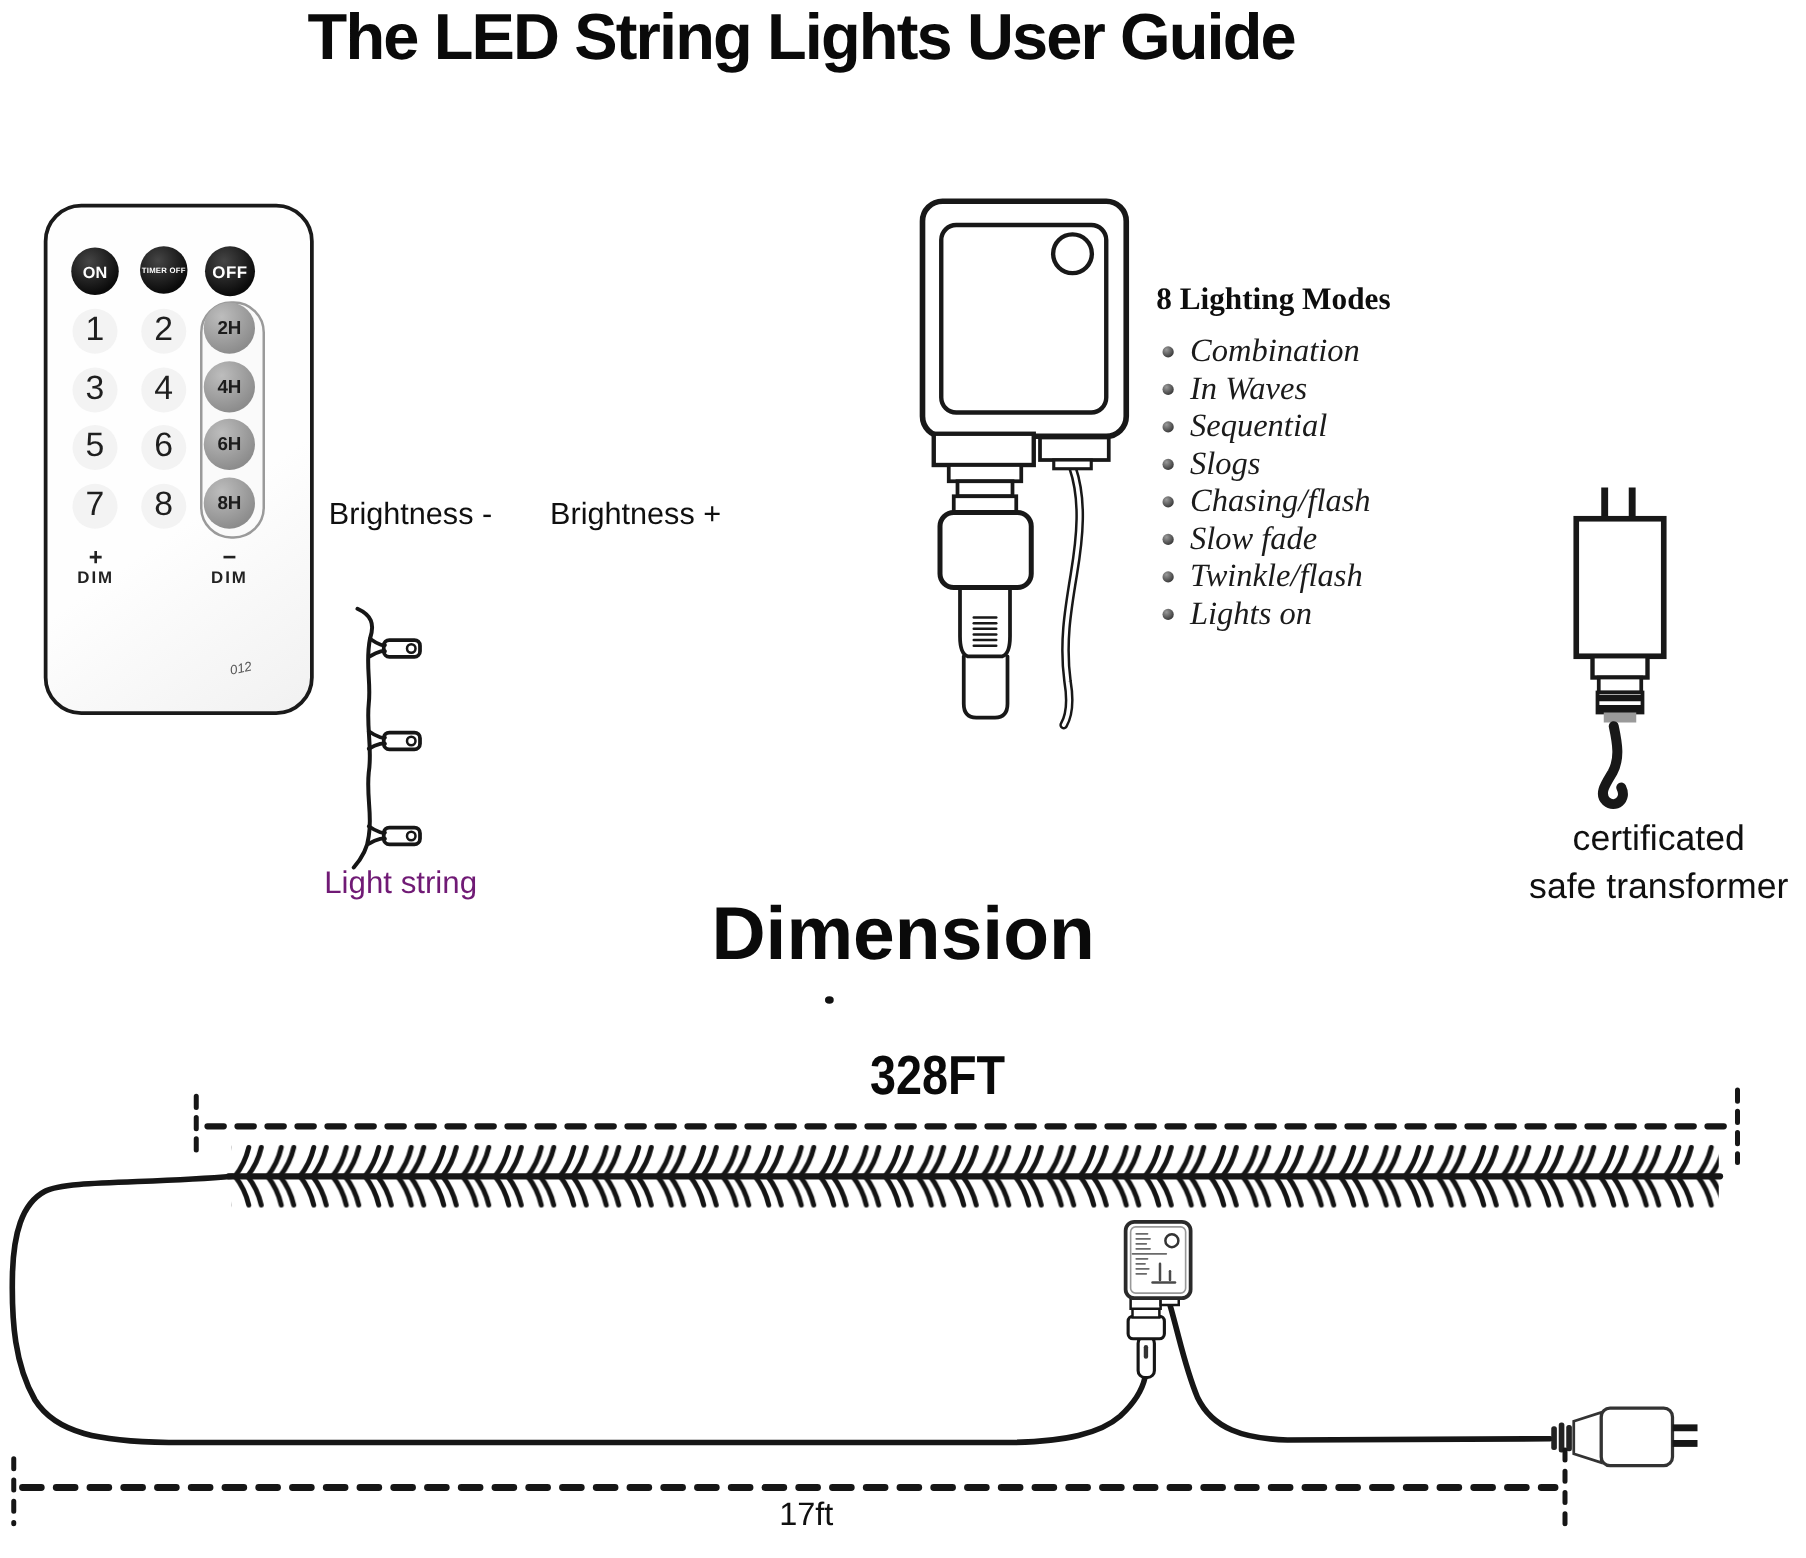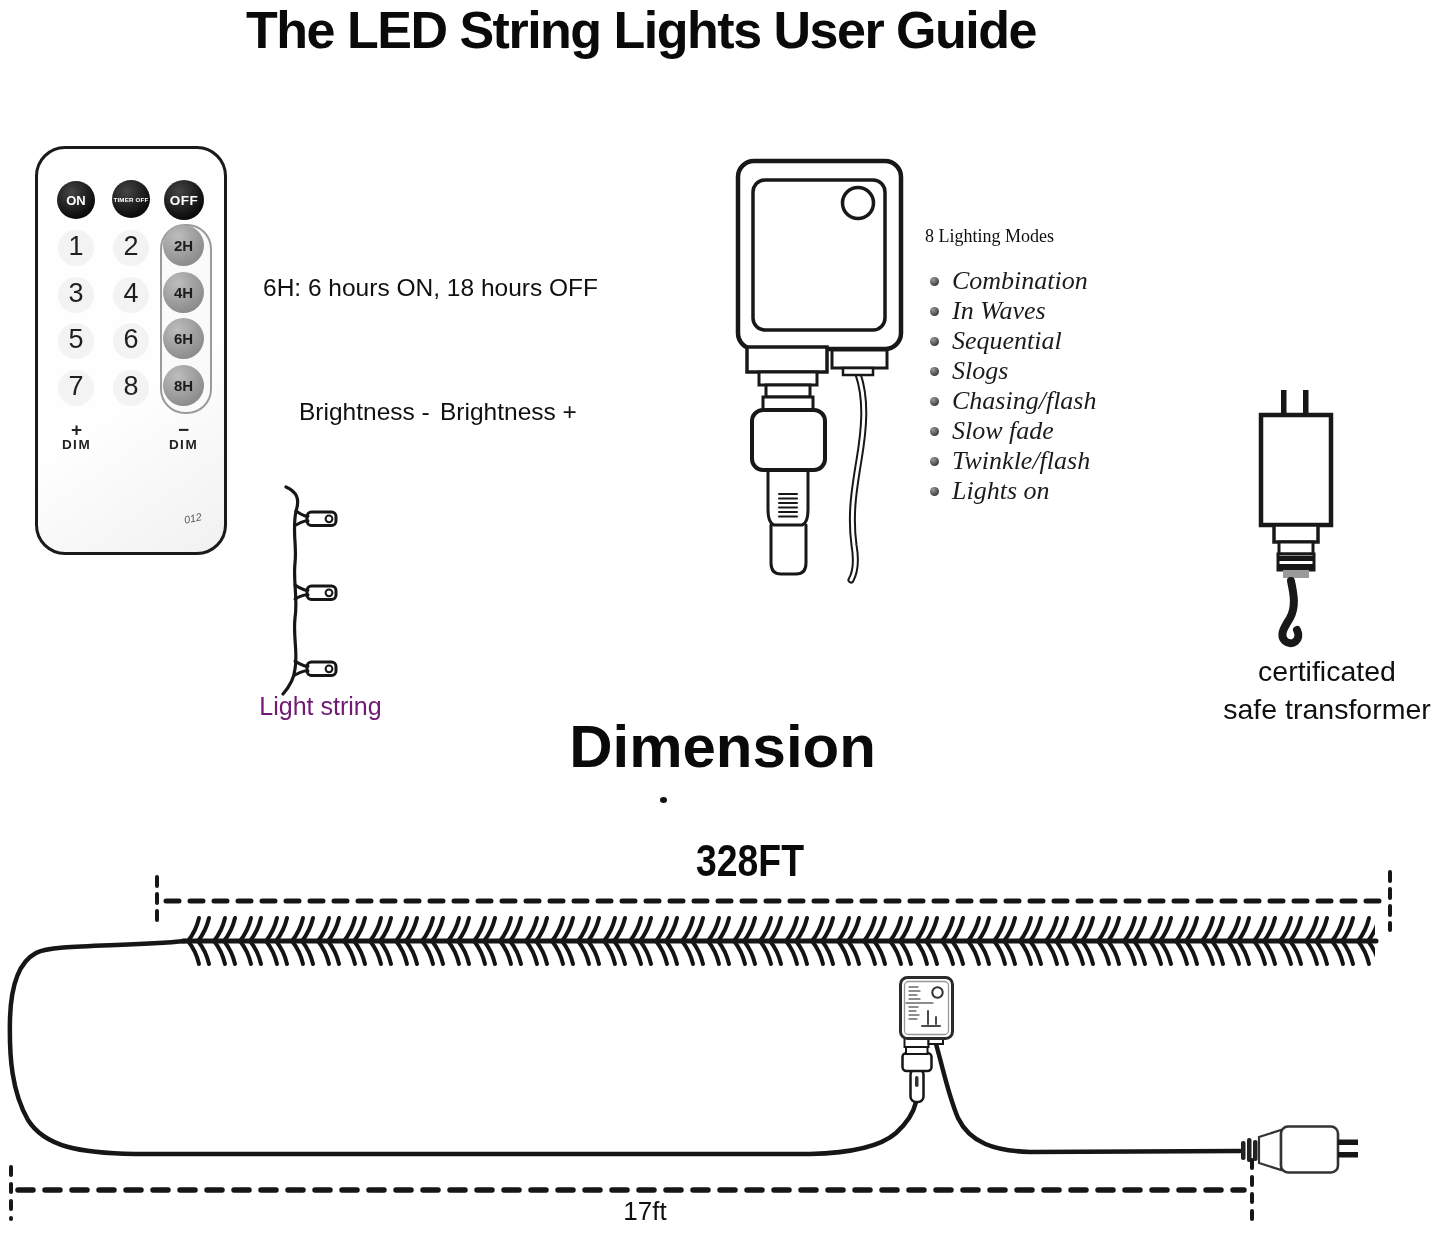--- a/index.html
+++ b/index.html
@@ -5,51 +5,51 @@
   html,body{margin:0;padding:0;background:#fff;}
   .canvas{position:relative;width:1445px;height:1246px;background:#fff;overflow:hidden;
           font-family:"Liberation Sans",sans-serif;color:#111;}
   .abs{position:absolute;}
 
   
   .main-title{left:0;top:0;width:1282px;text-align:center;font-size:52px;font-weight:bold;
               letter-spacing:-1.5px;color:#0a0a0a;}
 
   
-  .remote{left:35px;top:146px;width:186px;height:403px;border:3.5px solid #1a1a1a;border-radius:30px;
-          background:linear-gradient(145deg,#fefefe 60%,#f1f1f1);}
+  .remote{left:35px;top:163px;width:186px;height:403px;border:3.5px solid #1a1a1a;border-radius:30px;
+          background:linear-gradient(145deg,#fefefe 60%,#f1f1f1);padding-left:24px;}
   .pwr{position:absolute;border-radius:50%;display:flex;align-items:center;justify-content:center;
        background:radial-gradient(circle at 38% 30%,#454545,#0b0b0b 72%);color:#fff;font-weight:bold;}
   .pwr-on{left:19px;top:32px;width:38px;height:38px;font-size:13px;}
   .pwr-timer{left:74px;top:31px;width:38px;height:38px;font-size:6.2px;letter-spacing:.2px;}
   .pwr-off{left:126px;top:31px;width:40px;height:40px;font-size:13.5px;letter-spacing:.5px;}
   .numshadow{position:absolute;width:36px;height:36px;border-radius:50%;background:#f3f3f3;}
   .num{position:absolute;width:40px;text-align:center;font-size:27px;color:#1f1f1f;}
   .timer-pill{position:absolute;left:122px;top:75px;width:48px;height:186px;border:2.5px solid #9a9a9a;
               border-radius:25px;background:#fafafa;}
   .tbtn{position:absolute;width:41px;height:41px;border-radius:50%;display:flex;align-items:center;justify-content:center;
         background:radial-gradient(circle at 35% 28%,#bdbdbd,#8c8c8c 75%);color:#1c1c1c;font-weight:bold;font-size:15px;}
   .dim{position:absolute;width:55px;text-align:center;font-weight:bold;color:#222;}
   .dim .sign{font-size:19px;line-height:15px;}
   .dim .word{font-size:13.5px;letter-spacing:1.5px;}
   .model-code{position:absolute;left:146px;top:363px;font-size:10.5px;font-style:italic;color:#555;
               transform:rotate(-12deg);}
 
   
   .timer-lines{left:263px;top:270px;font-size:24.5px;line-height:36.5px;color:#101010;}
   .bright{font-size:24.5px;color:#101010;top:398px;}
-  .bright-minus{left:263px;margin-left:36px;}
+  .bright-minus{left:263px;}
   .bright-plus{left:440px;}
 
   
   .ls-label{left:243px;top:692px;width:155px;text-align:center;font-size:25px;color:#701a75;}
 
   
   .mc-title{left:917px;top:167px;font-size:31px;color:#141414;}
-  .mc-subtitle{left:925px;top:226px;font-family:"Liberation Serif",serif;font-weight:normal;font-size:18px;color:#0d0d0d;}
+  .mc-subtitle{left:925px;top:226px;font-family:"Liberation Serif",serif;font-weight:bold;font-size:25px;color:#0d0d0d;}
   .modes{left:930px;top:266px;list-style:none;margin:0;padding:0;}
   .modes li{display:flex;align-items:center;gap:13px;height:30px;
             font-family:"Liberation Serif",serif;font-size:26px;color:#1b1b1b;font-style:italic;}
   .bullet{width:9px;height:9px;border-radius:50%;flex:0 0 auto;
           background:radial-gradient(circle at 35% 30%,#9a9a9a,#3a3a3a 75%);}
 
   
   .tf-label{left:1192px;top:652px;width:270px;text-align:center;font-size:28.5px;line-height:38px;color:#101010;}
 
   
@@ -102,21 +102,20 @@
       <div class="word">DIM</div>
     </div>
     <div class="dim" style="left:118px;top:273px">
       <div class="sign">−</div>
       <div class="word">DIM</div>
     </div>
     <div class="model-code">012</div>
   </div>
 
   <div class="abs timer-lines">
-    <div>6H: 6 hours ON, 18 hours OFF</div>
   </div>
   <div class="abs bright bright-minus">Brightness -</div>
   <div class="abs bright bright-plus">Brightness +</div>
 
   <svg style="left:250px;top:483px" width="150" height="215" viewBox="0 0 150 215" fill="none" stroke="#161616" stroke-linecap="round">
     <path stroke-width="3.2" d="M36,4 C47,9 50,16 46,28 C42,48 47,62 45,80 C43,99 48,116 45,135 C43,155 48,169 45,186 C44,196 40,203 33,211"></path>
     <g stroke-width="3">
       <path d="M46,28 C53,33 58,34 58,33"></path>
         <path d="M46,42 C53,38 58,37 58,38"></path>
       <rect x="57" y="29" width="29" height="13.5" rx="4.5"></rect>

